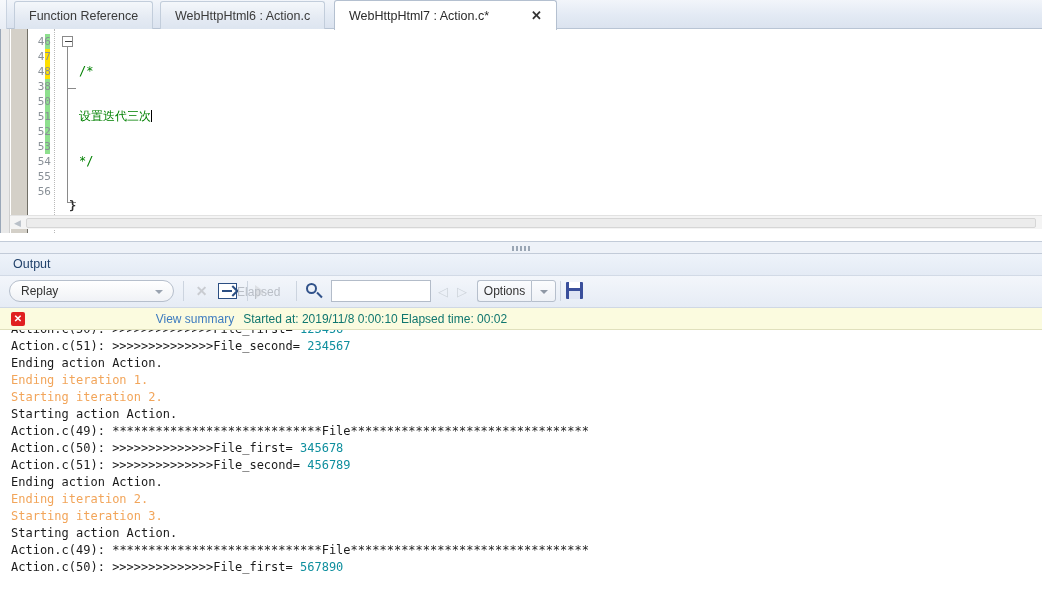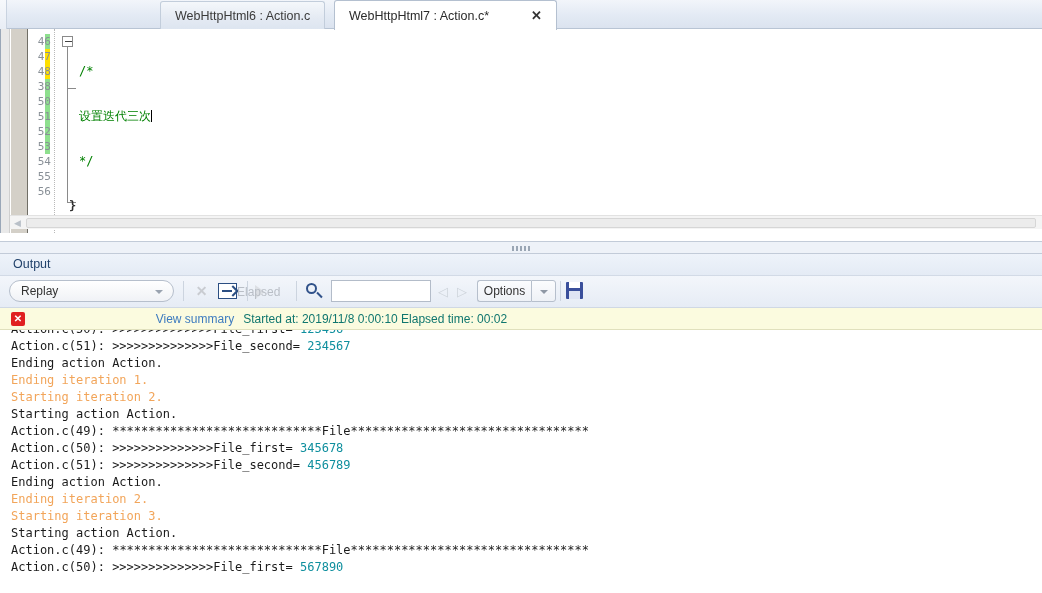--- a/index.html
+++ b/index.html
@@ -308,20 +308,23 @@
     background:#f2f2f2; border-right:1px solid #dcdcdc;
   }
 </style>
 </head>
 <body>
 
 <div id="app">
 
   <div class="tabbar">
     <div class="tabbar-edge"></div>
+    <div class="tab" style="left:14px;">
+      <span>Function Reference</span>
+    </div>
     <div class="tab" style="left:160px;">
       <span>WebHttpHtml6 : Action.c</span>
     </div>
     <div class="tab active" style="left:334px;gap:32px;">
       <span>WebHttpHtml7 : Action.c*</span>
       <span class="closex">✕</span>
     </div>
   </div>
 
   <div class="editor">

